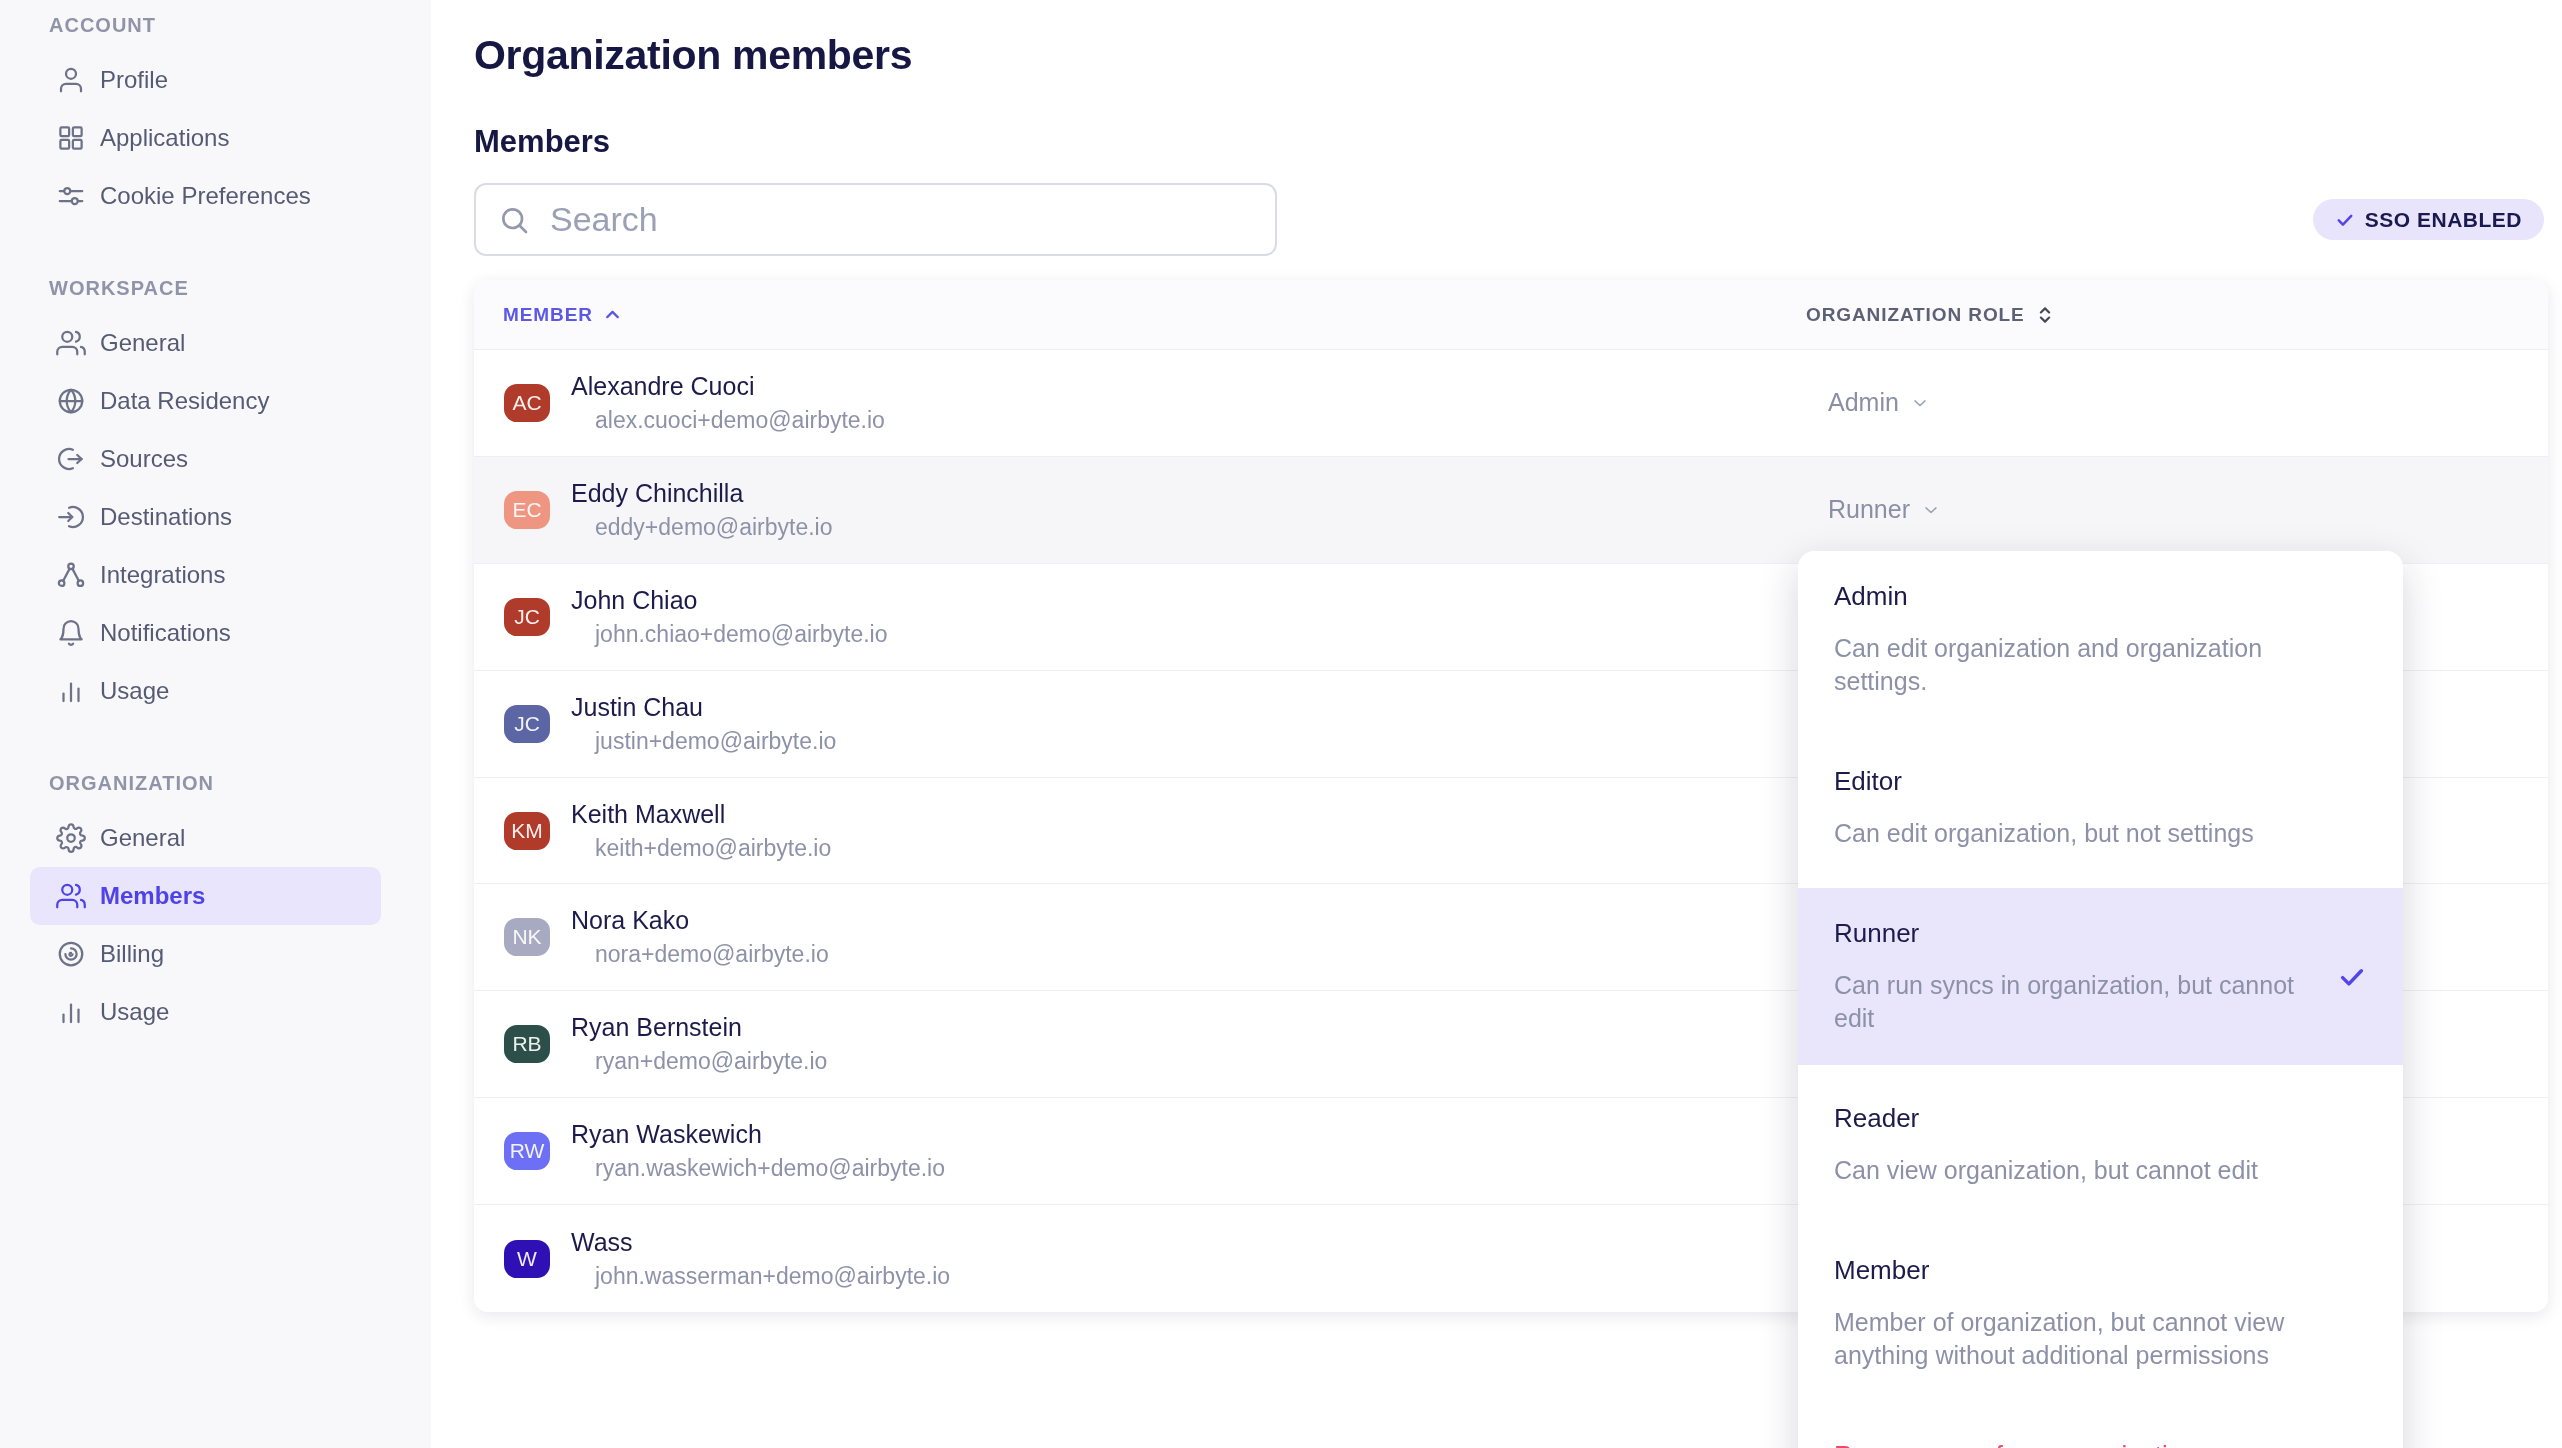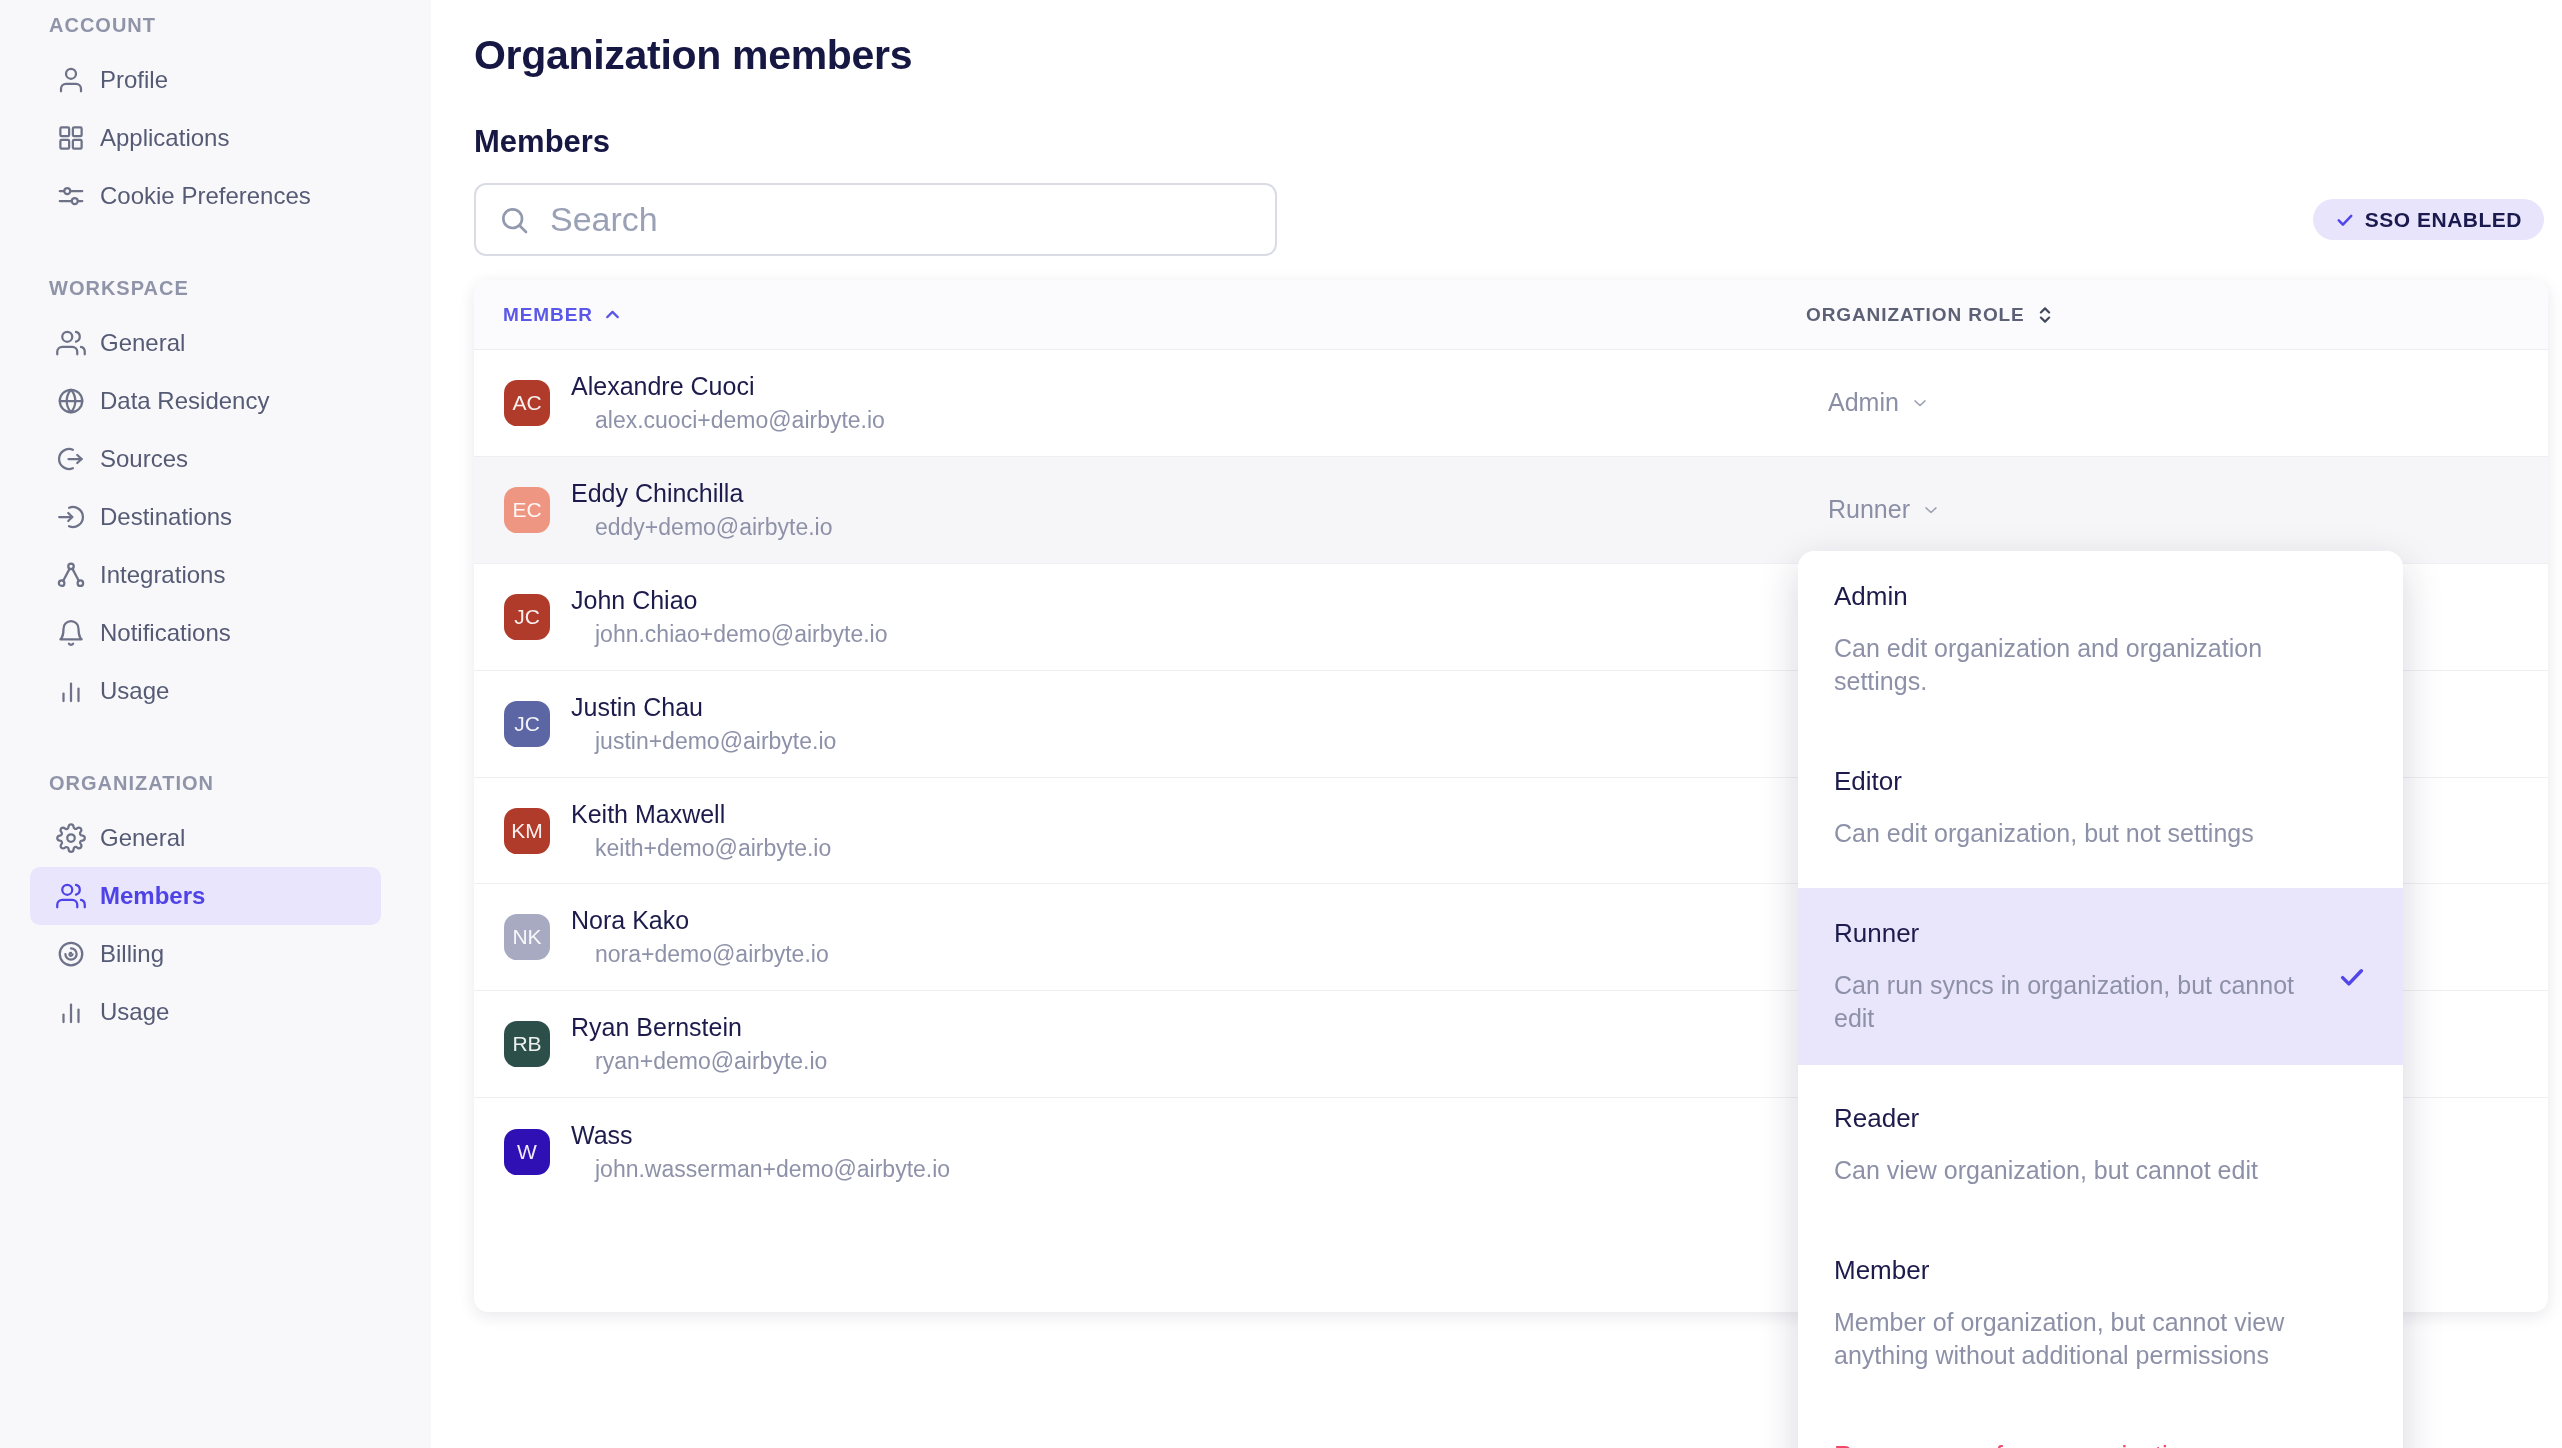--- a/index.html
+++ b/index.html
@@ -52,21 +52,21 @@
   .th-member .sort { width:21px; height:21px; color:#5b58e8; }
   .th-role { color:#5d6176; }
   .th-role .sort { width:22px; height:22px; color:#43475c; }
   .th .sort svg { width:100%; height:100%; display:block; }
 
   .trow { display:grid; grid-template-columns:1fr 742px; height:106.9px; align-items:center;
     border-bottom:1px solid #efeff3; background:#ffffff; }
   .trow:last-child { border-bottom:none; }
   .trow.hl { background:#f6f6f8; }
   .mcell { display:flex; align-items:center; padding-left:30px; gap:21px; }
-  .avatar { width:46px; height:46px; border-radius:13px; display:flex; align-items:center;
+  .avatar { width:46px; height:38px; border-radius:13px; display:flex; align-items:center;
     justify-content:center; color:rgba(255,255,255,0.92); font-size:21px; font-weight:500; flex:0 0 46px; }
   .mname { font-size:25px; color:#1c1b4b; margin-bottom:6px; }
   .memail { font-size:23px; color:#8e92a9;margin-left:24px; }
   .rcell { display:flex; align-items:center; gap:11px; padding-left:22px; font-size:25px;
     color:#8b8fa6; cursor:pointer; }
   .rcell .chev { width:20px; height:20px; color:#9ca0b3; }
   .rcell .chev svg { width:20px; height:20px; display:block; }
 
   
   .dropdown { position:absolute; left:1798px; top:551px; width:605px; background:#ffffff;
@@ -363,20 +363,30 @@
             <div class="avatar" style="background: rgb(44, 79, 73);">RB</div>
             <div>
               <div class="mname">Ryan Bernstein</div>
               <div class="memail">ryan+demo@airbyte.io</div>
             </div>
           </div>
           <div class="rcell"></div>
         </div>
         <div class="trow">
           <div class="mcell">
+            <div class="avatar" style="background: rgb(109, 111, 244);">RW</div>
+            <div>
+              <div class="mname">Ryan Waskewich</div>
+              <div class="memail">ryan.waskewich+demo@airbyte.io</div>
+            </div>
+          </div>
+          <div class="rcell"></div>
+        </div>
+        <div class="trow">
+          <div class="mcell">
             <div class="avatar" style="background: rgb(47, 16, 180);">W</div>
             <div>
               <div class="mname">Wass</div>
               <div class="memail">john.wasserman+demo@airbyte.io</div>
             </div>
           </div>
           <div class="rcell"></div>
         </div>
       </div>
   </section>

